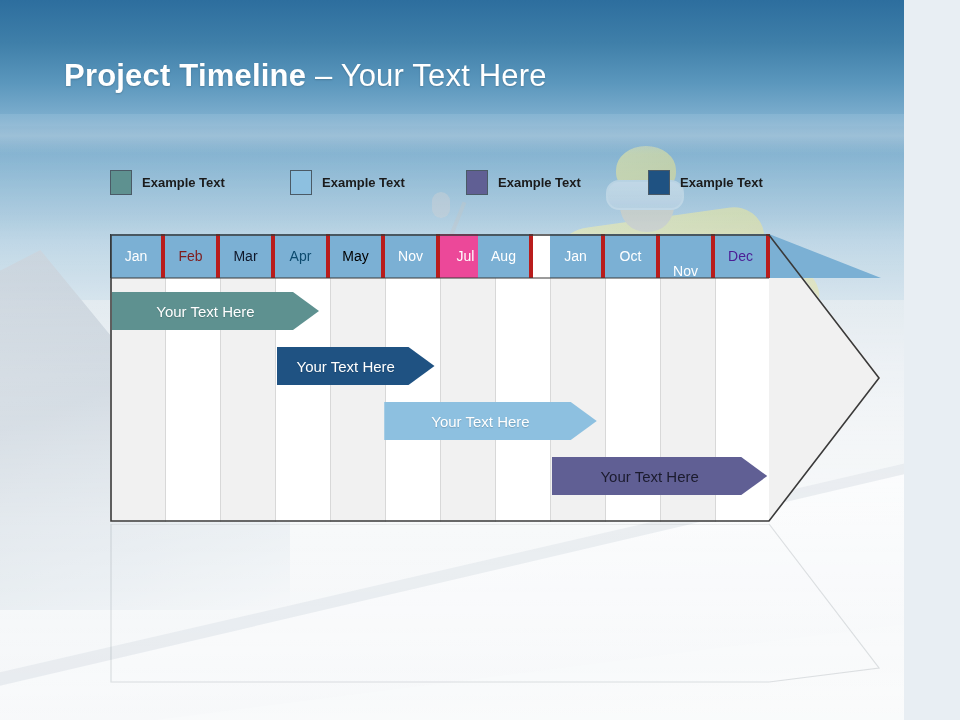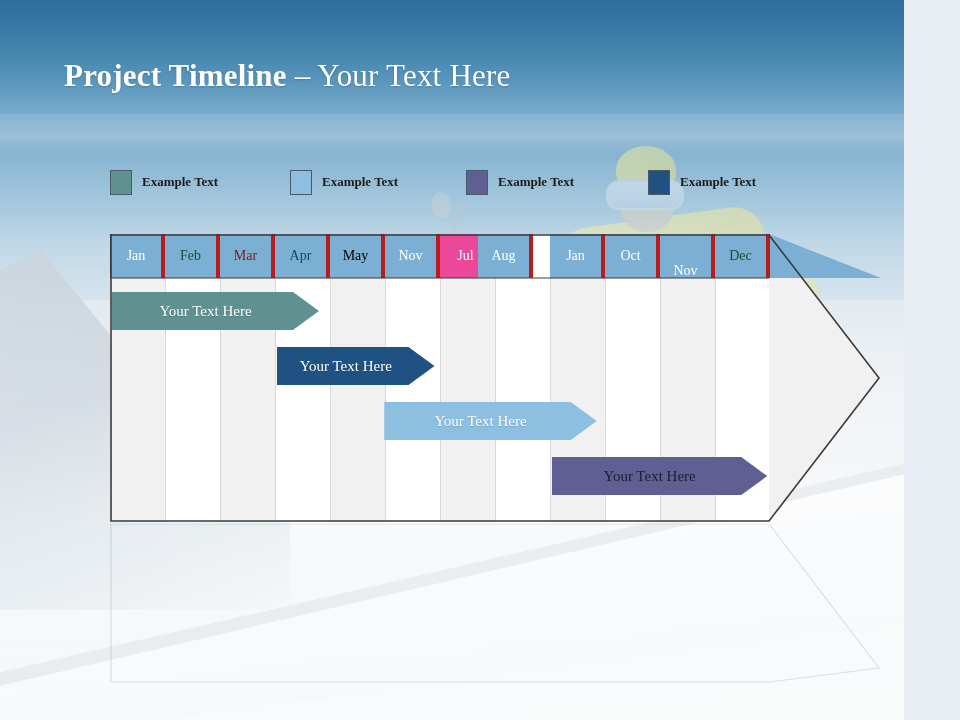--- a/index.html
+++ b/index.html
@@ -1,21 +1,21 @@
 <!DOCTYPE html>
 <html><head>
 <meta charset="utf-8">
 <style>
   html,body{margin:0;padding:0;}
   body{
     width:960px;height:720px;overflow:hidden;
     font-family:"Liberation Sans", sans-serif;
     background:#e8eef3;
   }
-  #slide{position:relative;width:904px;height:720px;overflow:hidden;font-family:Liberation Serif, serif;}
+  #slide{position:relative;width:904px;height:720px;overflow:hidden;}
 
   
   .bg-sky{
     position:absolute;left:0;top:0;width:960px;height:340px;
     background:linear-gradient(180deg,#2f6f9e 0%,#4a86b0 18%,#7fb0cf 46%,#b7d2e3 72%,#d7e4ec 100%);
   }
   .bg-snowfield{
     position:absolute;left:0;top:300px;width:960px;height:420px;
     background:linear-gradient(180deg,#dbe5ec 0%,#e9eef2 24%,#f1f4f6 55%,#eef2f5 100%);
   }
@@ -212,24 +212,24 @@
         <div class="col-stripe" style="left: 440px;"></div>
         <div class="col-stripe" style="left: 550px;"></div>
       </div>
     <div class="chart-tip"></div>
     <div class="chart-tip-head"></div>
     <div class="month-row" id="months">
         <div class="month-cell" style="left: 0px; background: rgb(123, 176, 212);">
           <span class="month-label" style="color: rgb(255, 255, 255);">Jan</span>
         </div>
         <div class="month-cell" style="left: 55px; background: rgb(123, 176, 212);">
-          <span class="month-label" style="color: #14532d; text-align: center;">Feb</span>
+          <span class="month-label" style="color: #7f1d1d; text-align: center;">Feb</span>
         </div>
         <div class="month-cell" style="left: 110px; background: rgb(123, 176, 212);">
-          <span class="month-label" style="color: #7f1d1d;">Mar</span>
+          <span class="month-label" style="color: #0f172a;">Mar</span>
         </div>
         <div class="month-cell" style="left: 165px; background: rgb(123, 176, 212);">
           <span class="month-label" style="color: #0c4a6e;">Apr</span>
         </div>
         <div class="month-cell" style="left: 220px; background: rgb(123, 176, 212);">
           <span class="month-label" style="color: #000000;">May</span>
         </div>
         <div class="month-cell" style="left: 275px; background: rgb(123, 176, 212);">
           <span class="month-label" style="color: rgb(255, 255, 255);">Nov</span>
         </div>
@@ -242,21 +242,21 @@
         <div class="month-cell" style="left: 440px; background: rgb(123, 176, 212);">
           <span class="month-label" style="color: rgb(255, 255, 255);">Jan</span>
         </div>
         <div class="month-cell" style="left: 495px; background: rgb(123, 176, 212);">
           <span class="month-label" style="color: rgb(255, 255, 255);">Oct</span>
         </div>
         <div class="month-cell" style="left: 550px; background: rgb(123, 176, 212); align-items: flex-end;">
           <span class="month-label" style="color: rgb(255, 255, 255);">Nov</span>
         </div>
         <div class="month-cell" style="left: 605px; background: rgb(123, 176, 212);">
-          <span class="month-label" style="color: #14532d;">Dec</span>
+          <span class="month-label" style="color: #4c1d95;">Dec</span>
         </div>
       </div>
     <div id="gridlines">
         <div class="grid-line" style="left: 55px;"></div>
         <div class="grid-line" style="left: 110px;"></div>
         <div class="grid-line" style="left: 165px;"></div>
         <div class="grid-line" style="left: 220px;"></div>
         <div class="grid-line" style="left: 275px;"></div>
         <div class="grid-line" style="left: 330px;"></div>
         <div class="grid-line" style="left: 385px;"></div>

